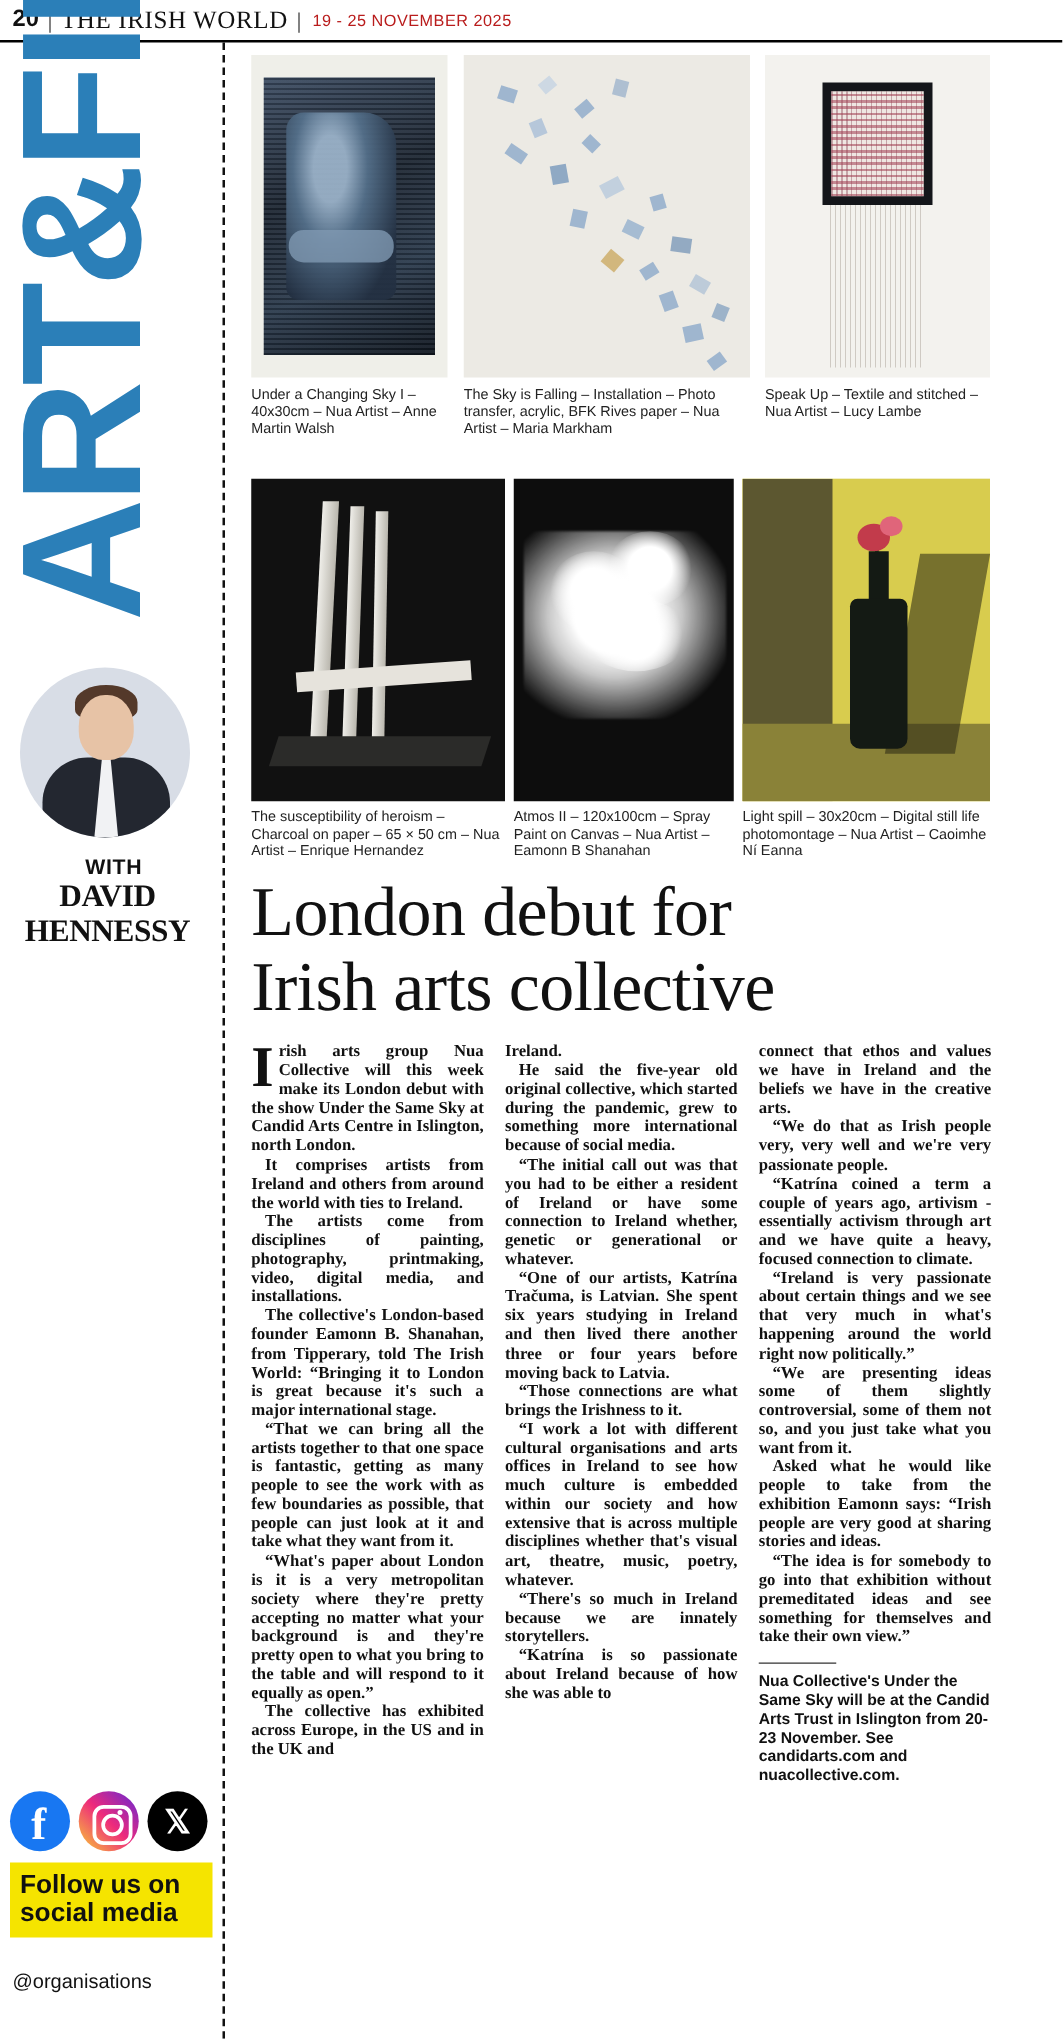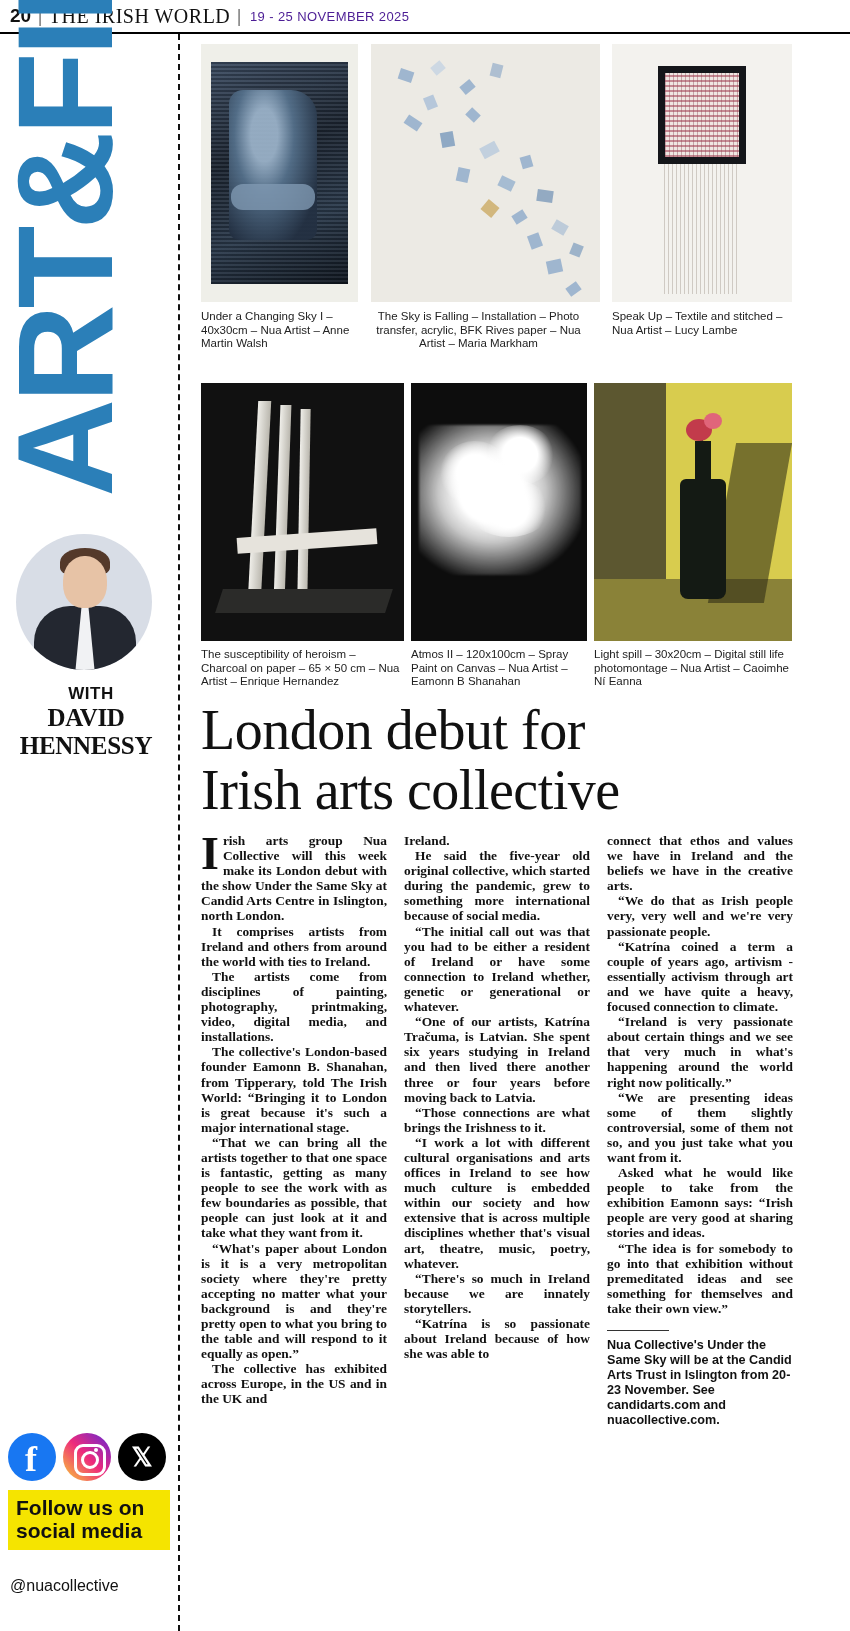--- a/index.html
+++ b/index.html
@@ -21,21 +21,21 @@
     font-family:"Liberation Sans", sans-serif;
     font-weight:bold;font-size:19px;padding-left:10px;letter-spacing:0px;
   }
   .pipe{font-size:18px;padding:0 7px;color:#222;}
   .paper-name{
     font-family:"Liberation Serif", serif;
     font-size:20px;letter-spacing:0.5px;
   }
   .issue-date{
     font-family:"Liberation Sans", sans-serif;
-    font-size:13px;letter-spacing:0.4px;padding-left:2px;color:#4c1d95;
+    font-size:13px;letter-spacing:0.4px;padding-left:2px;color:#b91c1c;
   }
 
   
   .rail{
     position:absolute;left:0;top:34px;width:172px;height:1597px;
   }
   .vert-title{
     position:absolute;left:-148px;top:148px;
     width:460px;height:170px;
     transform:rotate(-90deg);
@@ -306,21 +306,21 @@
     </div>
     <div class="sico x">
         <span class="xg">𝕏</span>
       </div>
   </div>
 
   <div class="follow-box">
     <div class="l1">Follow us on</div>
     <div class="l1">social media</div>
   </div>
-  <div class="handle">@nuacollective</div>
+  <div class="handle">@organisations</div>
 </div>
 
 <div class="dashed"></div>
 
 <div class="img a1">
   <div class="tap"></div>
   <div class="fig"></div>
   <div class="arm"></div>
 </div>
 <div class="cap" style="left:201px;top:310px;width:160px;">Under a Changing Sky I – 40x30cm – Nua Artist – Anne Martin Walsh</div>
@@ -340,21 +340,21 @@
   <div class="shard" style="left:166px;top:146px;width:16px;height:12px;transform:rotate(8deg);background:#93aac2;"></div>
   <div class="shard" style="left:158px;top:190px;width:12px;height:14px;transform:rotate(-20deg);"></div>
   <div class="shard" style="left:182px;top:178px;width:14px;height:11px;transform:rotate(30deg);background:#bdcbd9;"></div>
   <div class="shard" style="left:176px;top:216px;width:15px;height:13px;transform:rotate(-12deg);"></div>
   <div class="shard" style="left:200px;top:200px;width:11px;height:12px;transform:rotate(22deg);background:#9db3c9;"></div>
   <div class="shard" style="left:196px;top:240px;width:13px;height:10px;transform:rotate(-36deg);"></div>
   <div class="shard" style="left:62px;top:18px;width:10px;height:12px;transform:rotate(50deg);background:#cdd8e3;"></div>
   <div class="shard" style="left:90px;top:38px;width:13px;height:10px;transform:rotate(-40deg);"></div>
   <div class="shard" style="left:120px;top:20px;width:11px;height:13px;transform:rotate(14deg);background:#aebfd1;"></div>
 </div>
-<div class="cap" style="left:371px;top:310px;width:215px;text-align:center;">The Sky is Falling – Installation – Photo transfer, acrylic, BFK Rives paper – Nua Artist – Maria Markham</div>
+<div class="cap" style="left:371px;top:310px;width:215px;">The Sky is Falling – Installation – Photo transfer, acrylic, BFK Rives paper – Nua Artist – Maria Markham</div>
 
 <div class="img a3">
   <div class="frame">
       <div class="cloth"></div>
     </div>
   <div class="threads"></div>
 </div>
 <div class="cap" style="left:612px;top:310px;width:182px;">Speak Up – Textile and stitched – Nua Artist – Lucy Lambe</div>
 
 <div class="img a4">

